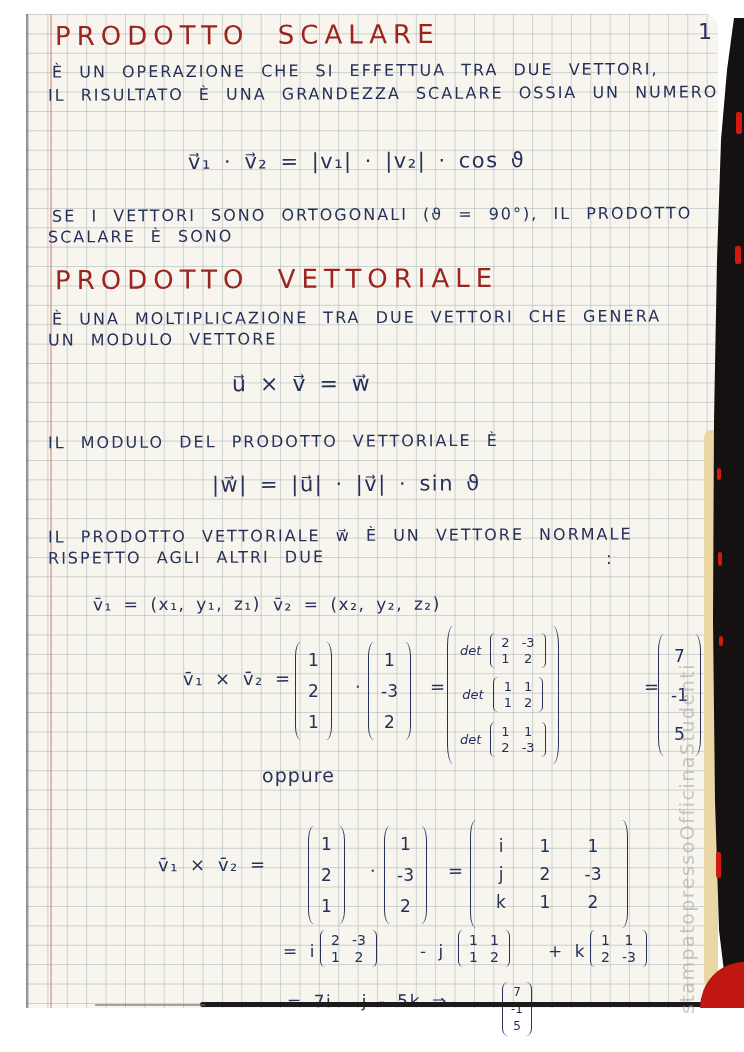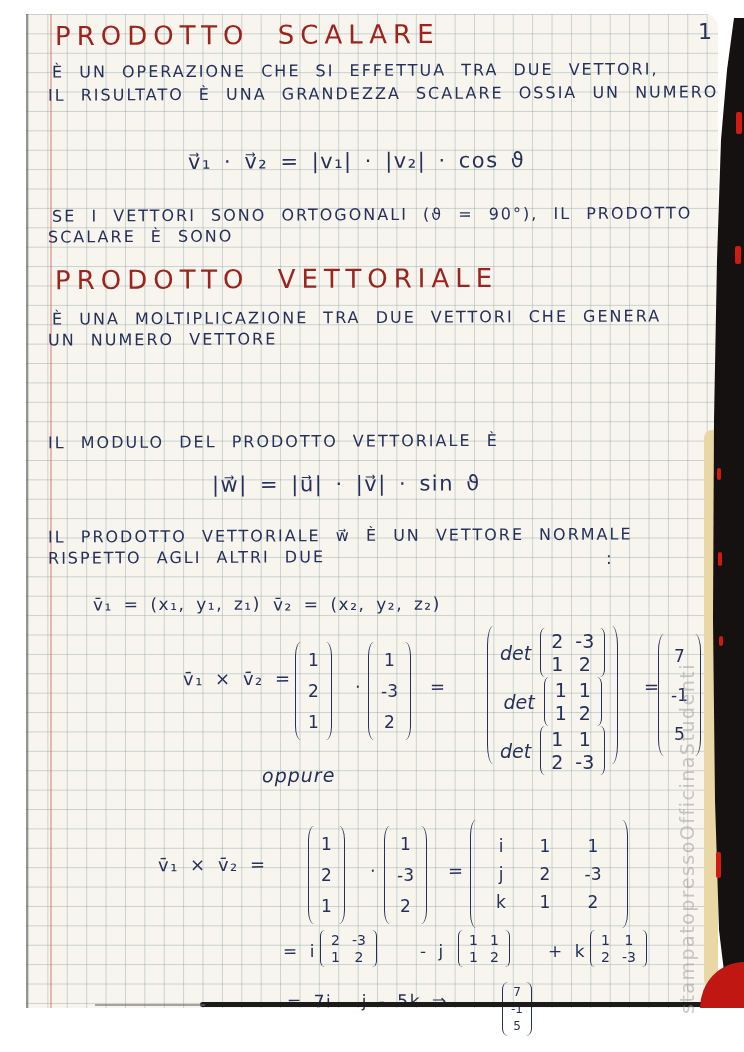--- a/index.html
+++ b/index.html
@@ -31,21 +31,21 @@
   .cover-red { position:absolute; left:700px; top:962px; width:44px; height:46px;
                background:#c01712; border-radius:100% 0 0 0; z-index:3; }
   .red-dash { position:absolute; background:#cf1b12; border-radius:2px; z-index:3; }
 
   
   .t { position:absolute; color:#26305a; white-space:nowrap; letter-spacing:2px;
        word-spacing:8px; line-height:1.05; transform:rotate(-0.3deg); }
   .title { color:#9c231e; letter-spacing:6px; word-spacing:14px; font-size:26px; }
   .pagenum { font-size:22px; }
   .formula { letter-spacing:1.5px; word-spacing:4px; }
-  .cursive { font-style:italic; letter-spacing:1px; }
+  .cursive { letter-spacing:1px; }
 
   
   .mat { position:absolute; display:flex; flex-direction:column; justify-content:space-around;
          align-items:center; color:#26305a; padding:2px 13px; text-align:center; }
   .mat::before, .mat::after { content:""; position:absolute; top:0; bottom:0; width:10px; }
   .mat::before { left:0; border-left:1.7px solid currentColor;
                  border-radius:55% 0 0 55% / 14% 0 0 14%; }
   .mat::after  { right:0; border-right:1.7px solid currentColor;
                  border-radius:0 55% 55% 0 / 0 14% 14% 0; }
 
@@ -80,22 +80,23 @@
   <div class="t" style="left:48px; top:86px; font-size:16px;">IL RISULTATO È UNA GRANDEZZA SCALARE OSSIA UN NUMERO</div>
 
   <div class="t formula" style="left:188px; top:150px; font-size:21px;">v⃗₁ · v⃗₂ = |v₁| · |v₂| ·  cos ϑ</div>
 
   <div class="t" style="left:52px; top:207px; font-size:16px;">SE I VETTORI SONO ORTOGONALI (ϑ = 90°), IL PRODOTTO</div>
   <div class="t" style="left:48px; top:229px; font-size:16px;">SCALARE È SONO</div>
 
   <div class="t title" style="left:55px; top:266px;">PRODOTTO VETTORIALE</div>
 
   <div class="t" style="left:52px; top:310px; font-size:16px;">È UNA MOLTIPLICAZIONE TRA DUE VETTORI CHE GENERA</div>
-  <div class="t" style="left:48px; top:332px; font-size:16px;">UN NUMERO VETTORE</div>
-
+  <div class="t" style="left:48px; top:332px; font-size:16px;">UN MODULO VETTORE</div>
+
+  <div class="t formula" style="left:232px; top:372px; font-size:22px;">u⃗ × v⃗ = w⃗</div>
 
   <div class="t" style="left:48px; top:434px; font-size:16px;">IL MODULO DEL PRODOTTO VETTORIALE È</div>
   <div class="t formula" style="left:212px; top:473px; font-size:21px;">|w⃗| = |u⃗| · |v⃗| · sin ϑ</div>
 
   <div class="t" style="left:48px; top:528px; font-size:16px;">IL PRODOTTO VETTORIALE w⃗ È UN VETTORE NORMALE</div>
   <div class="t" style="left:48px; top:550px; font-size:16px;">RISPETTO AGLI ALTRI DUE</div>
   <div class="t" style="left:606px; top:550px; font-size:17px;">:</div>
 
   <div class="t formula" style="left:273px; top:596px; font-size:17px;">v̄₂ = (x₂, y₂, z₂)</div>
   <div class="t formula" style="left:93px; top:596px; font-size:17px;">v̄₁ = (x₁, y₁, z₁)</div>
@@ -108,21 +109,21 @@
     <span>1</span>
   </div>
   <div class="t" style="left:355px; top:678px; font-size:18px;">·</div>
   <div class="mat" style="left:368px; top:642px; height:94px; font-size:17px;">
     <span>1</span>
     <span>-3</span>
     <span>2</span>
   </div>
   <div class="t" style="left:430px; top:678px; font-size:18px;">=</div>
 
-  <div class="mat" style="left:447px; top:626px; height:134px; font-size:19px; gap:0;margin-left:40px;">
+  <div class="mat" style="left:447px; top:626px; height:134px; font-size:13px; gap:0;">
     <div class="detrow">
       <span class="det-label">det</span>
       <span class="m22">
         <span>2</span>
         <span>-3</span>
         <span>1</span>
         <span>2</span>
       </span>
     </div>
     <div class="detrow">

